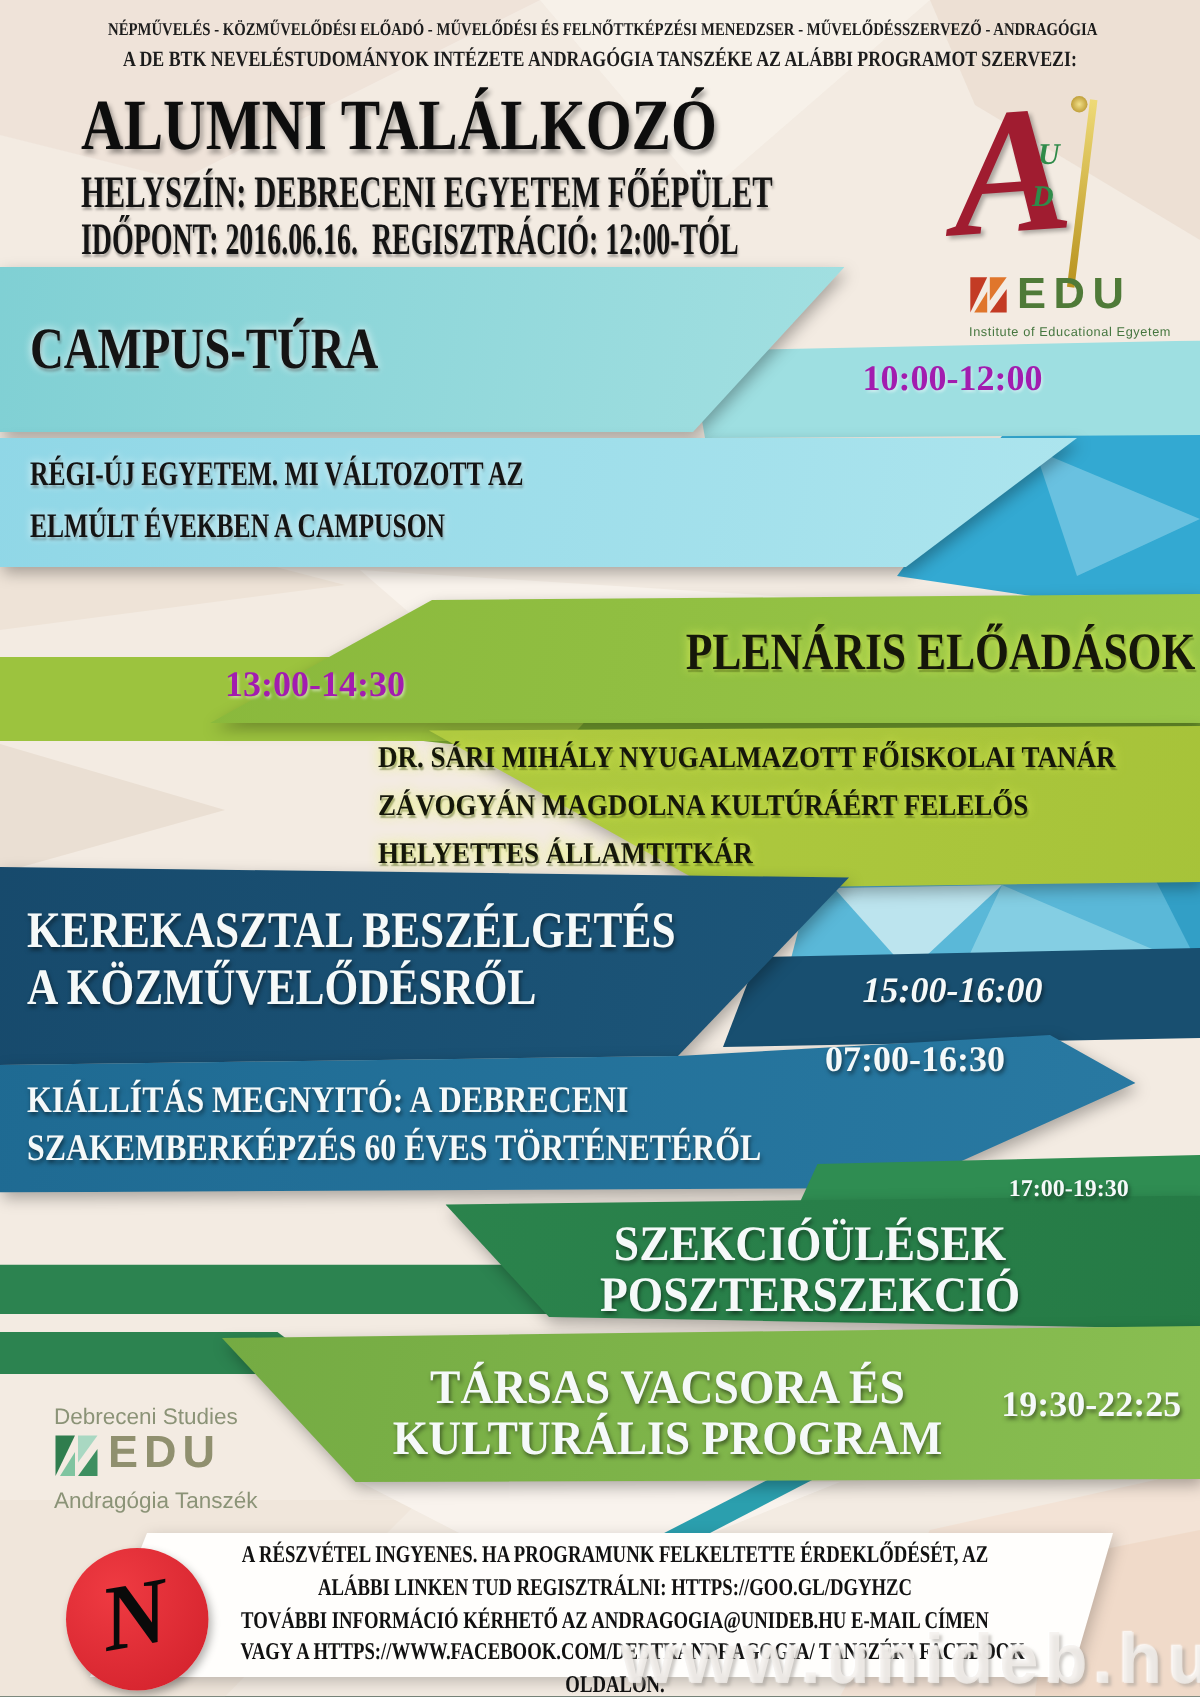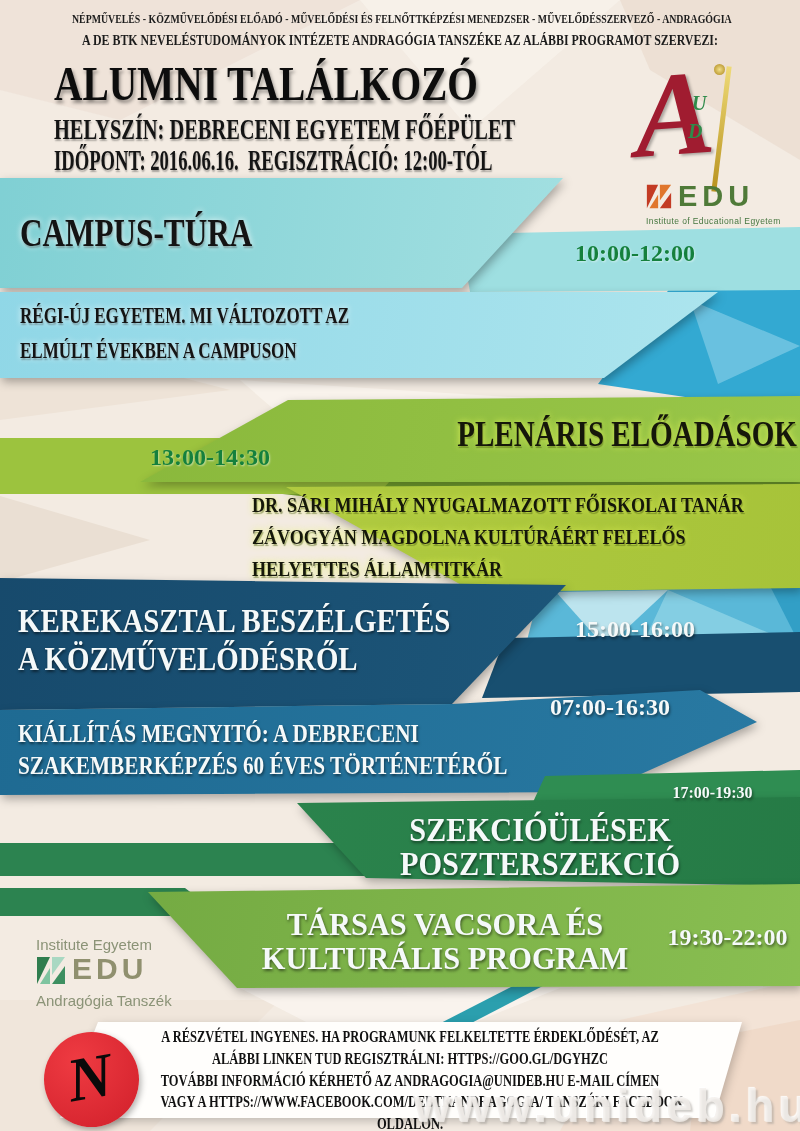--- a/index.html
+++ b/index.html
@@ -9,21 +9,21 @@
     font-family:"Liberation Serif",serif;
   }
   .shape{position:absolute;inset:0;}
   .sh{position:absolute;inset:0;filter:drop-shadow(2px 4px 5px rgba(0,0,0,.30));}
   .txt{position:absolute;white-space:pre;font-weight:bold;transform-origin:0 50%;}
   .ctr{text-align:center;transform-origin:50% 50%;}
   .rgt{text-align:right;transform-origin:100% 50%;}
   .glowW{color:#141414;text-shadow:0 0 7px rgba(255,255,255,.95),1px 2px 2px rgba(0,0,0,.35);}
   .glowY{color:#15170a;text-shadow:0 0 8px rgba(233,248,90,.9),1px 2px 1px rgba(40,60,0,.45);}
   .white{color:#f5f9f9;text-shadow:1px 2px 3px rgba(0,0,0,.5);}
-  .black{color:#15803d;text-shadow:1px 1px 2px rgba(255,255,255,.5);}
+  .black{color:#a21caf;text-shadow:1px 1px 2px rgba(255,255,255,.5);}
   .sans{font-family:"Liberation Sans",sans-serif;}
   .logoTxt{position:absolute;font-family:"Liberation Sans",sans-serif;}
 </style>
 </head>
 <body>
 
 <div class="poster">
 
   <div class="shape" style="clip-path:polygon(0px 0px,360px 0px,120px 120px,0px 90px);background:#ece0d5;opacity:.7;"></div>
   <div class="shape" style="clip-path:polygon(360px 0px,620px 0px,470px 130px);background:#f8f2eb;opacity:.8;"></div>
@@ -97,44 +97,44 @@
   <div class="shape" style="clip-path:polygon(505px 638px,800px 632px,800px 692px,482px 698px);background:#184f70;"></div>
   <div class="sh">
       <div class="shape" style="clip-path:polygon(0px 578px,566px 585px,452px 704px,0px 710px);background:linear-gradient(100deg,#16486a,#1f5c80);"></div>
     </div>
   <div class="sh">
       <div class="shape" style="clip-path:polygon(0px 710px,452px 704px,700px 690px,757px 722px,601px 792px,0px 795px);background:linear-gradient(100deg,#1d6890,#2a7ba4);"></div>
     </div>
 
   <div class="txt white" style="left:18px;top:602px;font-size:34px;transform:scaleX(.85);">KEREKASZTAL BESZÉLGETÉS</div>
   <div class="txt white" style="left:18px;top:640px;font-size:34px;transform:scaleX(.85);">A KÖZMŰVELŐDÉSRŐL</div>
-  <div class="txt ctr white" style="left:555px;top:616px;width:160px;font-size:24px;">15:00-16:00</div>
+  <div class="txt ctr white" style="left:555px;top:648px;width:160px;font-size:24px;font-style:italic;">15:00-16:00</div>
   <div class="txt ctr white" style="left:530px;top:694px;width:160px;font-size:24px;">07:00-16:30</div>
   <div class="txt white" style="left:18px;top:720px;font-size:25px;transform:scaleX(.85);">KIÁLLÍTÁS MEGNYITÓ: A DEBRECENI</div>
   <div class="txt white" style="left:18px;top:752px;font-size:25px;transform:scaleX(.85);">SZAKEMBERKÉPZÉS 60 ÉVES TÖRTÉNETÉRŐL</div>
 
   <div class="shape" style="clip-path:polygon(545px 776px,800px 770px,800px 820px,522px 826px);background:#2f8d52;"></div>
   <div class="shape" style="clip-path:polygon(0px 843px,520px 843px,476px 876px,0px 876px);background:#2c8350;"></div>
   <div class="shape" style="clip-path:polygon(0px 888px,185px 888px,222px 916px,0px 916px);background:#2c8350;"></div>
   <div class="sh">
       <div class="shape" style="clip-path:polygon(297px 803px,800px 797px,800px 886px,366px 878px);background:linear-gradient(100deg,#2f8a52,#257a45);"></div>
     </div>
   <div class="sh">
       <div class="shape" style="clip-path:polygon(148px 892px,800px 884px,800px 986px,237px 988px);background:linear-gradient(100deg,#6ba23c,#8abf52);"></div>
     </div>
 
   <div class="txt ctr white" style="left:630px;top:784px;width:165px;font-size:16px;">17:00-19:30</div>
   <div class="txt ctr white" style="left:330px;top:812px;width:420px;font-size:33px;transform:scaleX(.92);">SZEKCIÓÜLÉSEK</div>
   <div class="txt ctr white" style="left:330px;top:846px;width:420px;font-size:33px;transform:scaleX(.92);">POSZTERSZEKCIÓ</div>
   <div class="txt ctr white" style="left:230px;top:906px;width:430px;font-size:32px;transform:scaleX(.95);">TÁRSAS VACSORA ÉS</div>
   <div class="txt ctr white" style="left:230px;top:940px;width:430px;font-size:32px;transform:scaleX(.95);">KULTURÁLIS PROGRAM</div>
-  <div class="txt ctr white" style="left:655px;top:924px;width:145px;font-size:24px;">19:30-22:00</div>
+  <div class="txt ctr white" style="left:655px;top:924px;width:145px;font-size:24px;">19:30-22:25</div>
 
   <div style="position:absolute;left:22px;top:936px;width:220px;height:80px;">
-    <div class="logoTxt" style="left:14px;top:0;font-size:15px;color:#8b9377;">Institute Egyetem</div>
+    <div class="logoTxt" style="left:14px;top:0;font-size:15px;color:#8b9377;">Debreceni Studies</div>
     <svg width="30" height="30" viewBox="0 0 30 30" style="position:absolute;left:14px;top:20px;">
       <polygon points="1,1 14,1 1,28" fill="#2f7d4e"></polygon>
       <polygon points="4,28 14,12 14,28" fill="#7fc4a0"></polygon>
       <polygon points="16,1 29,1 16,19" fill="#a9d8c2"></polygon>
       <polygon points="16,28 29,10 29,28" fill="#3d8f60"></polygon>
     </svg>
     <div class="logoTxt" style="left:50px;top:16px;font-size:30px;font-weight:bold;letter-spacing:4px;color:#90906f;">EDU</div>
     <div class="logoTxt" style="left:14px;top:56px;font-size:15px;color:#8b9377;">Andragógia Tanszék</div>
   </div>
 

